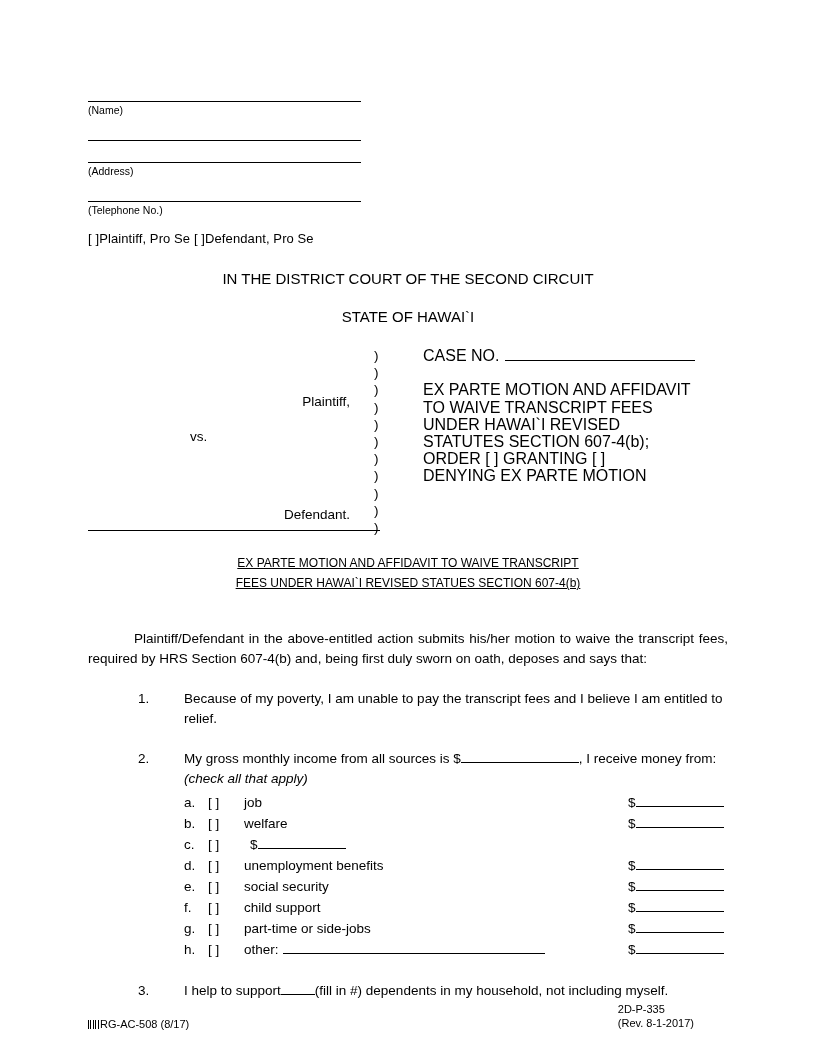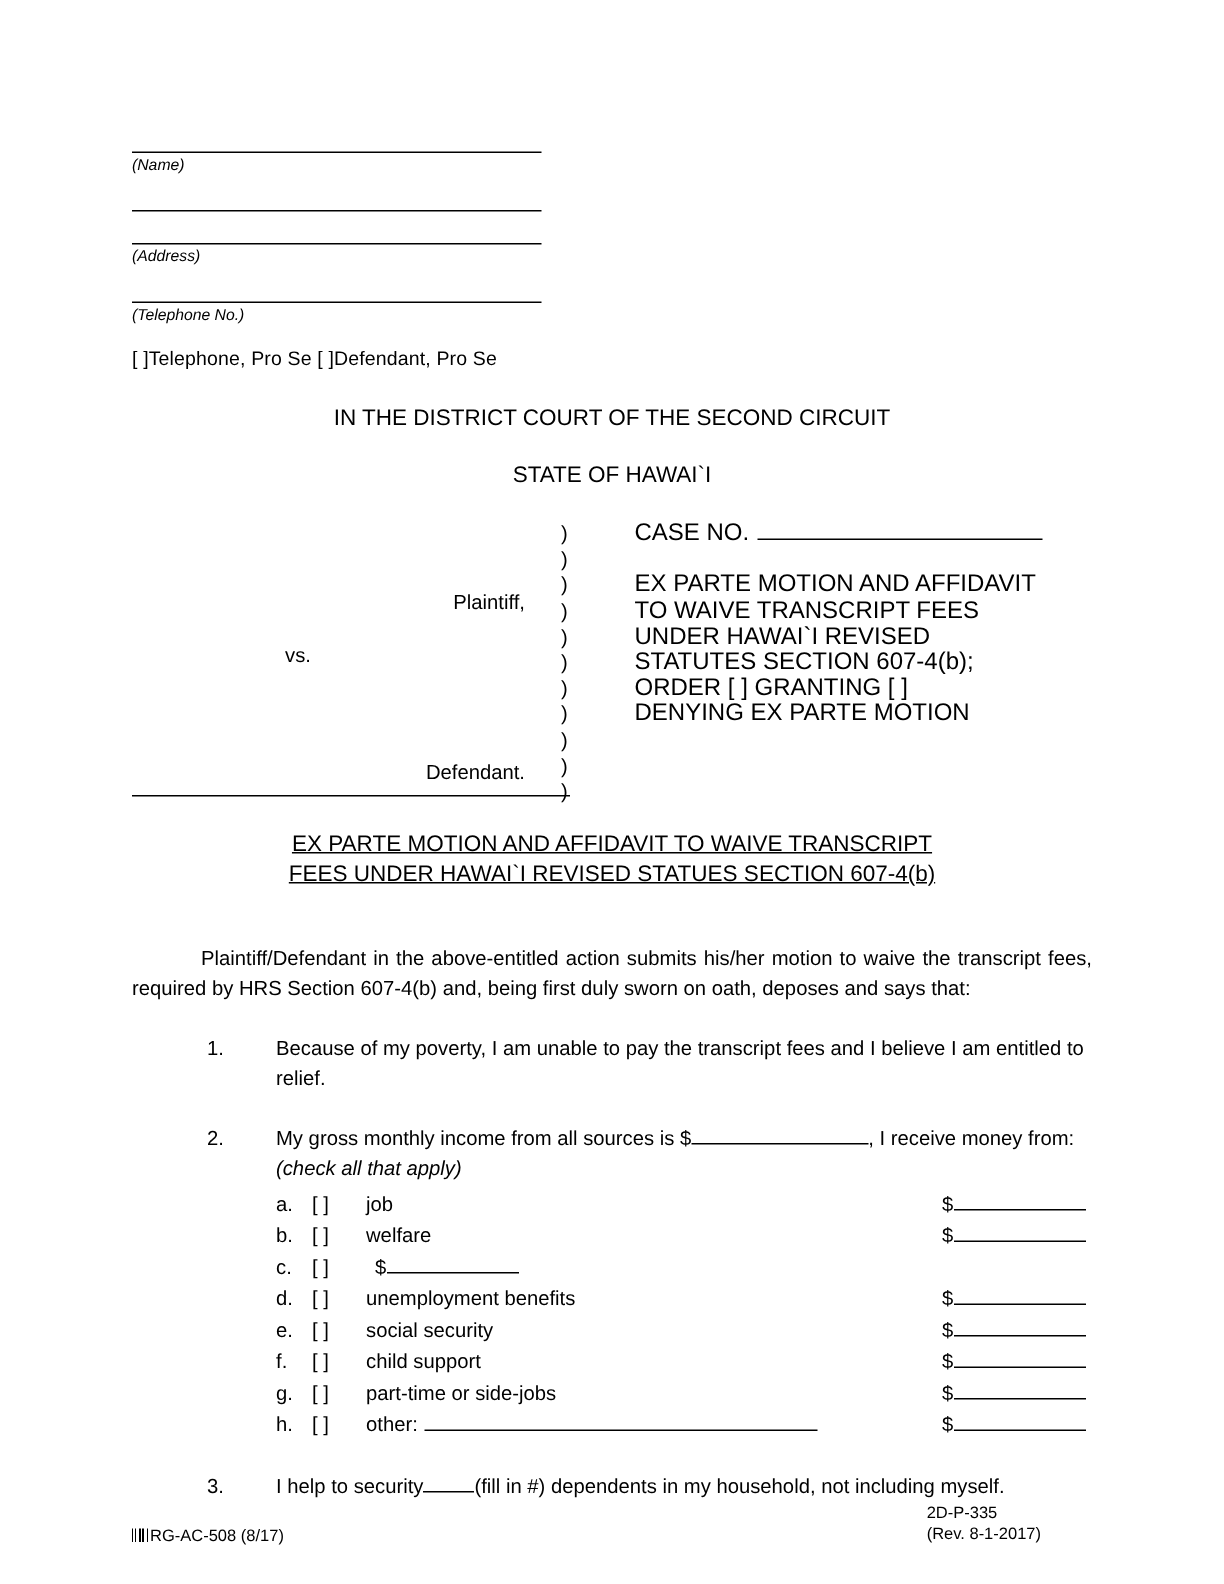--- a/index.html
+++ b/index.html
@@ -26,21 +26,20 @@
   }
   .fieldblock {
     width: 273px;
   }
   .fieldline {
     border-bottom: 1px solid #000;
     height: 17px;
   }
   .fieldlabel {
     font-size: 10.5px;
-    font-style: italic;
     line-height: 14px;
     padding-top: 1px;
   }
   .gap6 { height: 6px; }
   .prose-se {
     font-size: 13px;
     margin-top: 14px;
     letter-spacing: 0.1px;
   }
 
@@ -113,21 +112,21 @@
     width: 190px;
     border-bottom: 1px solid #000;
     margin-left: 6px;
     height: 12px;
   }
   .caption-right .spacer { height: 17.2px; }
 
   .doc-title {
     margin-top: 14px;
     text-align: center;
-    font-size: 15px;
+    font-size: 12px;
     line-height: 20px;
   }
   .doc-title span {
     text-decoration: underline;
   }
 
   .body-para {
     margin-top: 36px;
     font-size: 13.5px;
     line-height: 20px;
@@ -233,21 +232,21 @@
       <div class="gap6"></div>
       <div class="fieldline"></div>
       <div style="height:4px"></div>
       <div class="fieldline"></div>
       <div class="fieldlabel">(Address)</div>
       <div class="gap6"></div>
       <div class="fieldline"></div>
       <div class="fieldlabel">(Telephone No.)</div>
     </div>
 
-    <div class="prose-se">[  ]Telephone, Pro Se   [   ]Defendant, Pro Se</div>
+    <div class="prose-se">[  ]Plaintiff, Pro Se   [   ]Defendant, Pro Se</div>
 
     <div class="court-line">IN THE DISTRICT COURT OF THE SECOND CIRCUIT</div>
     <div class="state-line">STATE OF HAWAI`I</div>
 
     <div class="caption">
       <div class="caption-left">
         <div class="plaintiff-lbl">Plaintiff,</div>
         <div class="vs-lbl">vs.</div>
         <div class="defendant-lbl">Defendant.</div>
         <div class="caption-underline"></div>
@@ -349,21 +348,21 @@
             <span class="money-label"><span>other:</span><span class="other-blank"></span></span>
             <span class="money-amt"><span>$</span><span class="blank"></span></span>
           </div>
         </div>
       </div>
     </div>
 
     <div class="numbered">
       <div class="num">3.</div>
       <div class="numtext">
-        <span>I help to security</span><span class="inline-blank" style="width:34px"></span><span>(fill in #) dependents in my household, not including myself.</span>
+        <span>I help to support</span><span class="inline-blank" style="width:34px"></span><span>(fill in #) dependents in my household, not including myself.</span>
       </div>
     </div>
 
   </div>
 
   <div class="footer">
     <div class="footer-left"><span class="barcode"></span><span>RG-AC-508 (8/17)</span></div>
     <div class="footer-right">
       <div>2D-P-335</div>
       <div>(Rev. 8-1-2017)</div>

